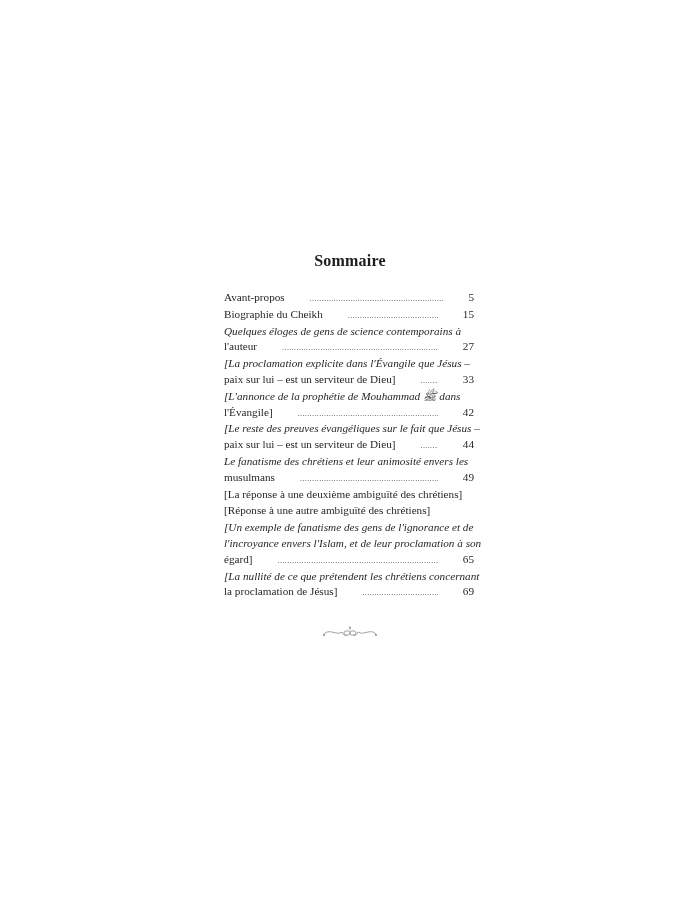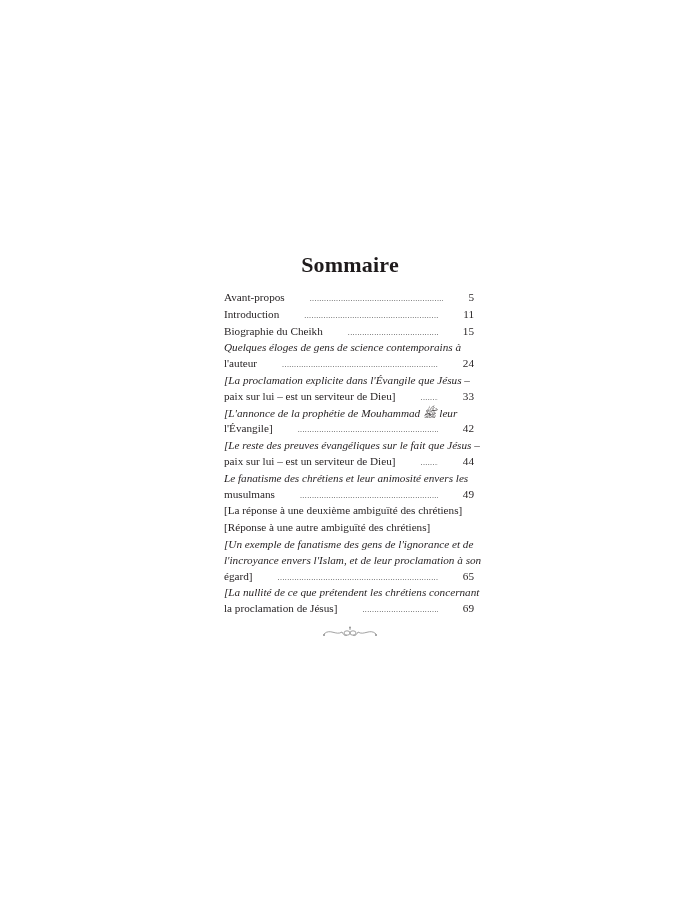--- a/index.html
+++ b/index.html
@@ -14,21 +14,21 @@
       overflow: hidden;
       font-family: "Liberation Serif", "DejaVu Serif", serif;
       color: #231f20;
     }
     .page-title {
       position: absolute;
       top: 252px;
       left: 0;
       width: 700px;
       text-align: center;
-      font-size: 22px;
+      font-size: 16px;
       font-weight: bold;
       letter-spacing: 0.2px;
       color: #1f1b1c;
     }
     .toc {
       position: absolute;
       top: 290px;
       left: 224px;
       width: 250px;
       font-size: 11.2px;
@@ -82,56 +82,49 @@
 <div class="toc">
 
   <div class="toc-entry">
     <div class="toc-line">
       <span class="txt">Avant-propos</span>
       <span class="dots"></span>
       <span class="pg">5</span>
     </div>
   </div>
 
-  <div class="toc-entry">
-    <div class="toc-line">
-      <span class="txt">Introduction</span>
-      <span class="dots"></span>
-      <span class="pg">11</span>
-    </div>
-  </div>
 
   <div class="toc-entry">
     <div class="toc-line">
       <span class="txt">Biographie du Cheikh</span>
       <span class="dots"></span>
       <span class="pg">15</span>
     </div>
   </div>
 
   <div class="toc-entry">
     <div class="toc-wrap">Quelques éloges de gens de science contemporains à</div>
     <div class="toc-line">
       <span class="txt">l'auteur</span>
       <span class="dots"></span>
-      <span class="pg">24</span>
+      <span class="pg">27</span>
     </div>
   </div>
 
   <div class="toc-entry">
     <div class="toc-wrap">[La proclamation explicite dans l'Évangile que Jésus –</div>
     <div class="toc-line">
       <span class="txt">paix sur lui – est un serviteur de Dieu]</span>
       <span class="dots"></span>
       <span class="pg">33</span>
     </div>
   </div>
 
   <div class="toc-entry">
-    <div class="toc-wrap">[L'annonce de la prophétie de Mouhammad ﷺ leur</div>
+    <div class="toc-wrap">[L'annonce de la prophétie de Mouhammad ﷺ dans</div>
     <div class="toc-line">
       <span class="txt">l'Évangile]</span>
       <span class="dots"></span>
       <span class="pg">42</span>
     </div>
   </div>
 
   <div class="toc-entry">
     <div class="toc-wrap">[Le reste des preuves évangéliques sur le fait que Jésus –</div>
     <div class="toc-line">

